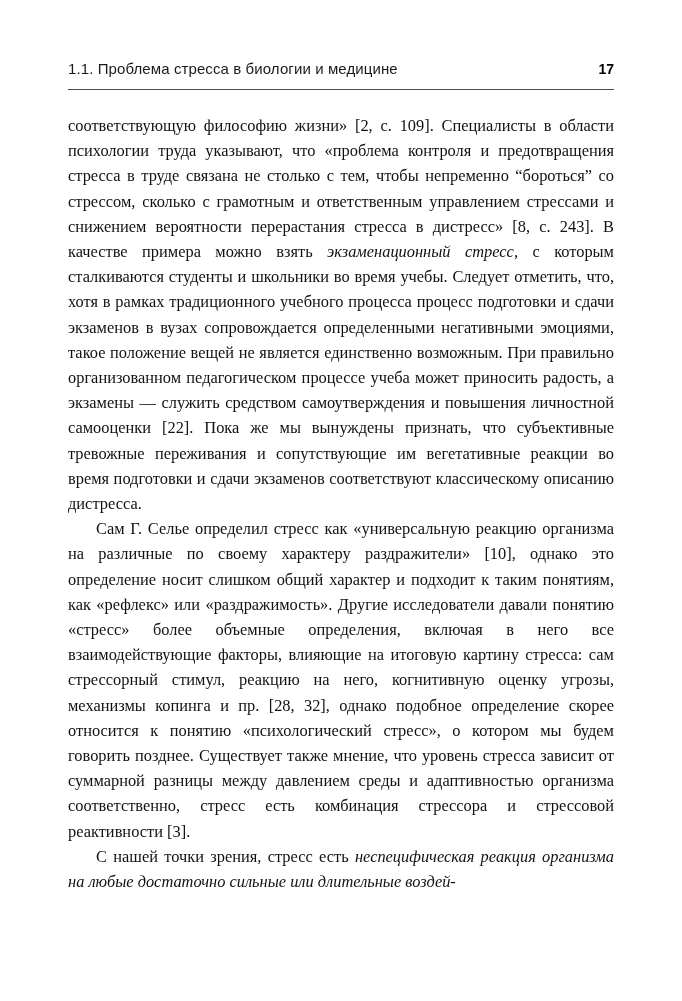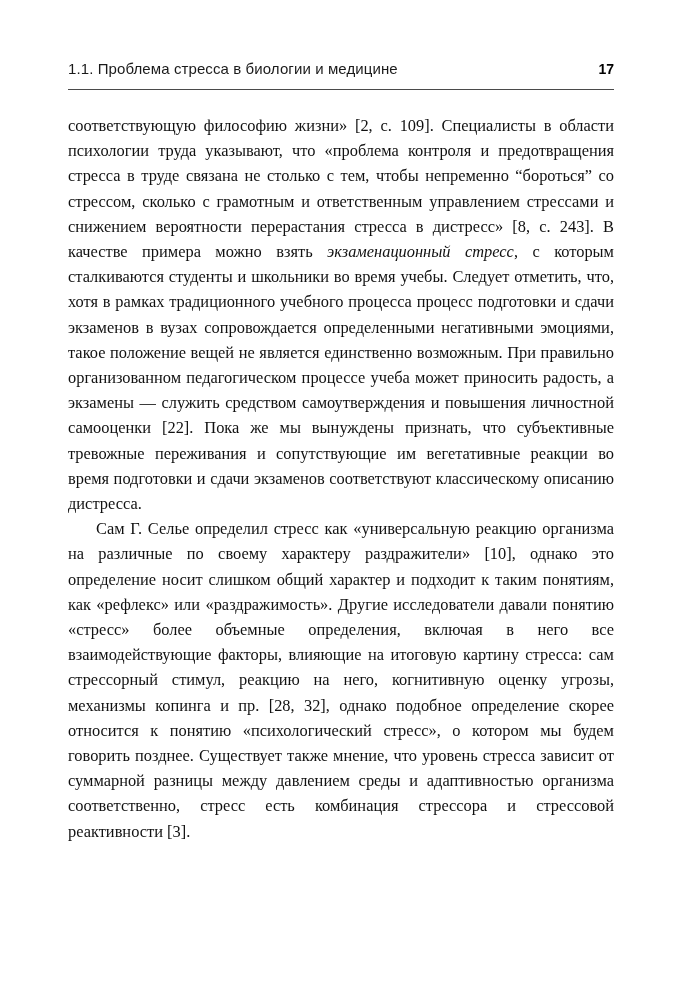--- a/index.html
+++ b/index.html
@@ -83,15 +83,16 @@
   <div class="header">
     <div class="header-title">1.1. Проблема стресса в биологии и медицине</div>
     <div class="header-page">17</div>
   </div>
 
   <div class="header-rule"></div>
 
   <div class="body-text">
     <p class="para"><span>соответствующую философию жизни» [2, с. 109]. Специалисты в области психологии труда указывают, что «проблема контроля и предотвращения стресса в труде связана не столько с тем, чтобы непременно “бороться” со стрессом, сколько с грамотным и ответственным управлением стрессами и снижением вероятности перерастания стресса в дистресс» [8, с. 243]. В качестве примера можно взять </span><em class="it">экзаменационный стресс</em><span>, с которым сталкиваются студенты и школьники во время учебы. Следует отметить, что, хотя в рамках традиционного учебного процесса процесс подготовки и сдачи экзаменов в вузах сопровождается определенными негативными эмоциями, такое положение вещей не является единственно возможным. При правильно организованном педагогическом процессе учеба может приносить радость, а экзамены — служить средством самоутверждения и повышения личностной самооценки [22]. Пока же мы вынуждены признать, что субъективные тревожные переживания и сопутствующие им вегетативные реакции во время подготовки и сдачи экзаменов соответствуют классическому описанию дистресса.</span></p>
     <p class="para indent"><span>Сам Г. Селье определил стресс как «универсальную реакцию организма на различные по своему характеру раздражители» [10], однако это определение носит слишком общий характер и подходит к таким понятиям, как «рефлекс» или «раздражимость». Другие исследователи давали понятию «стресс» более объемные определения, включая в него все взаимодействующие факторы, влияющие на итоговую картину стресса: сам стрессорный стимул, реакцию на него, когнитивную оценку угрозы, механизмы копинга и пр. [28, 32], однако подобное определение скорее относится к понятию «психологический стресс», о котором мы будем говорить позднее. Существует также мнение, что уровень стресса зависит от суммарной разницы между давлением среды и адаптивностью организма соответственно, стресс есть комбинация стрессора и стрессовой реактивности [3].</span></p>
+    <p class="para indent"><span>С нашей точки зрения, стресс есть </span><em class="it">неспецифическая реакция организма на любые достаточно сильные или длительные воздей-</em></p>
   </div>
 
 </div>
 
 </body></html>

